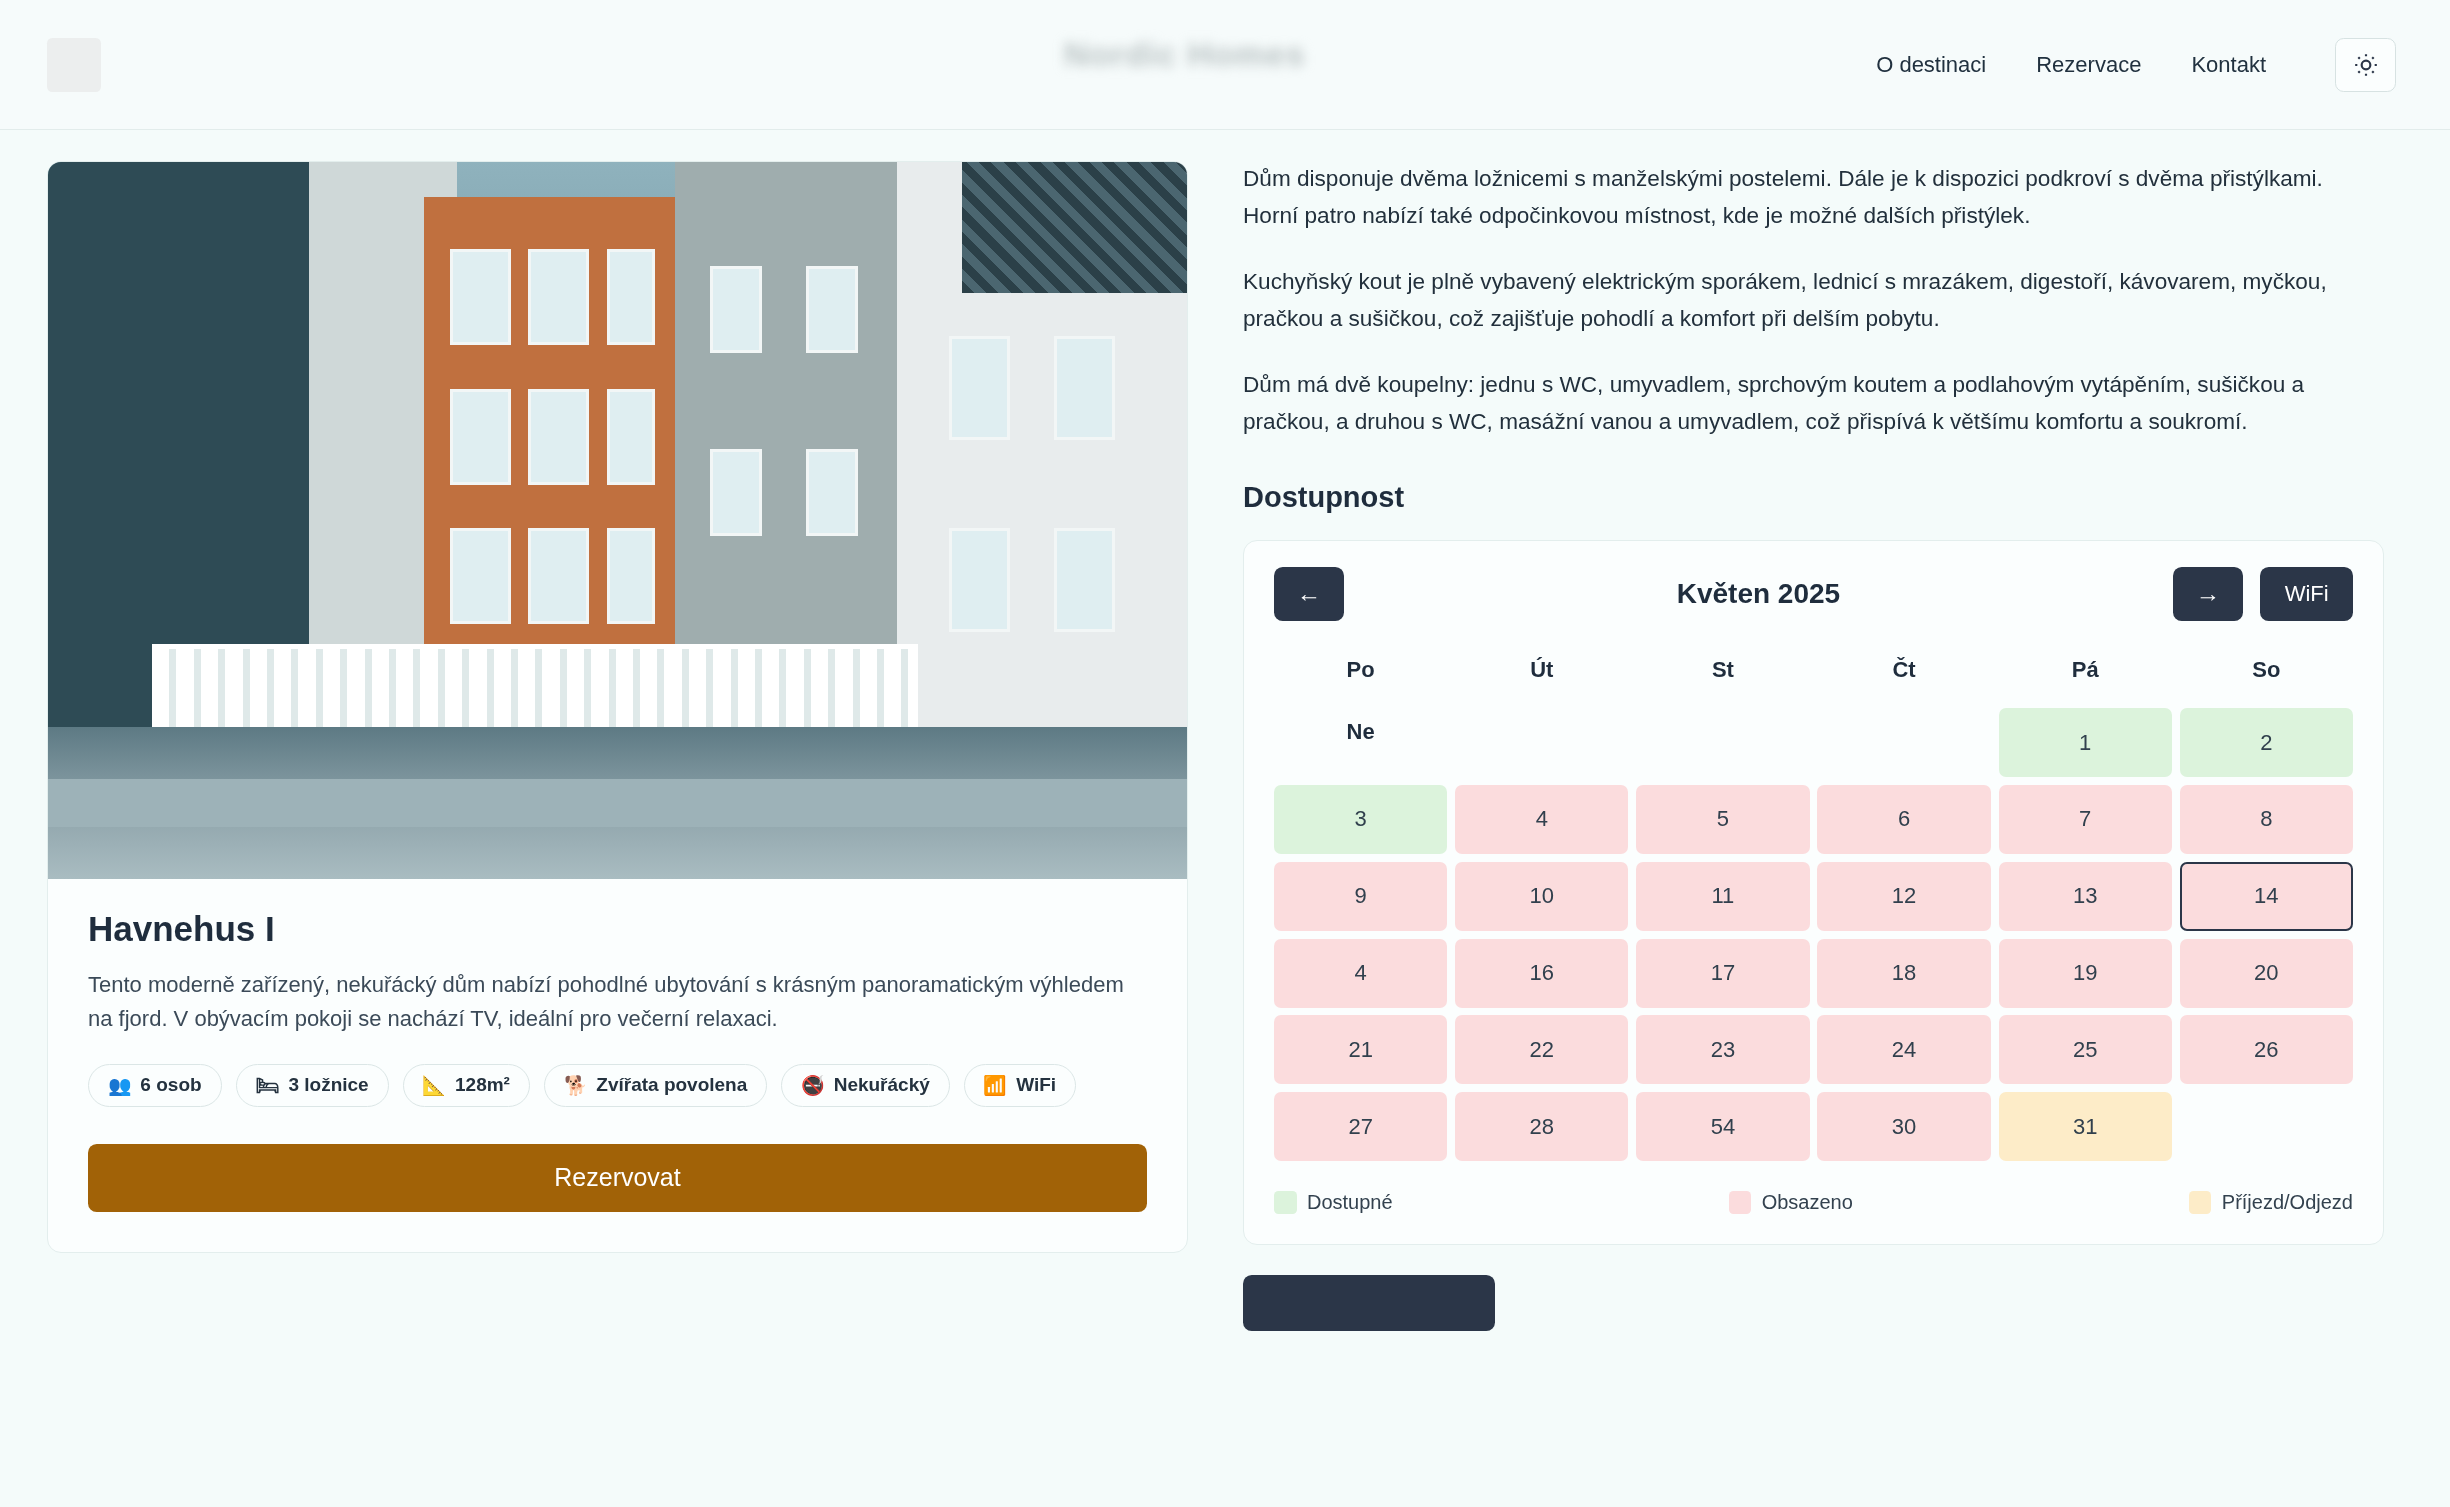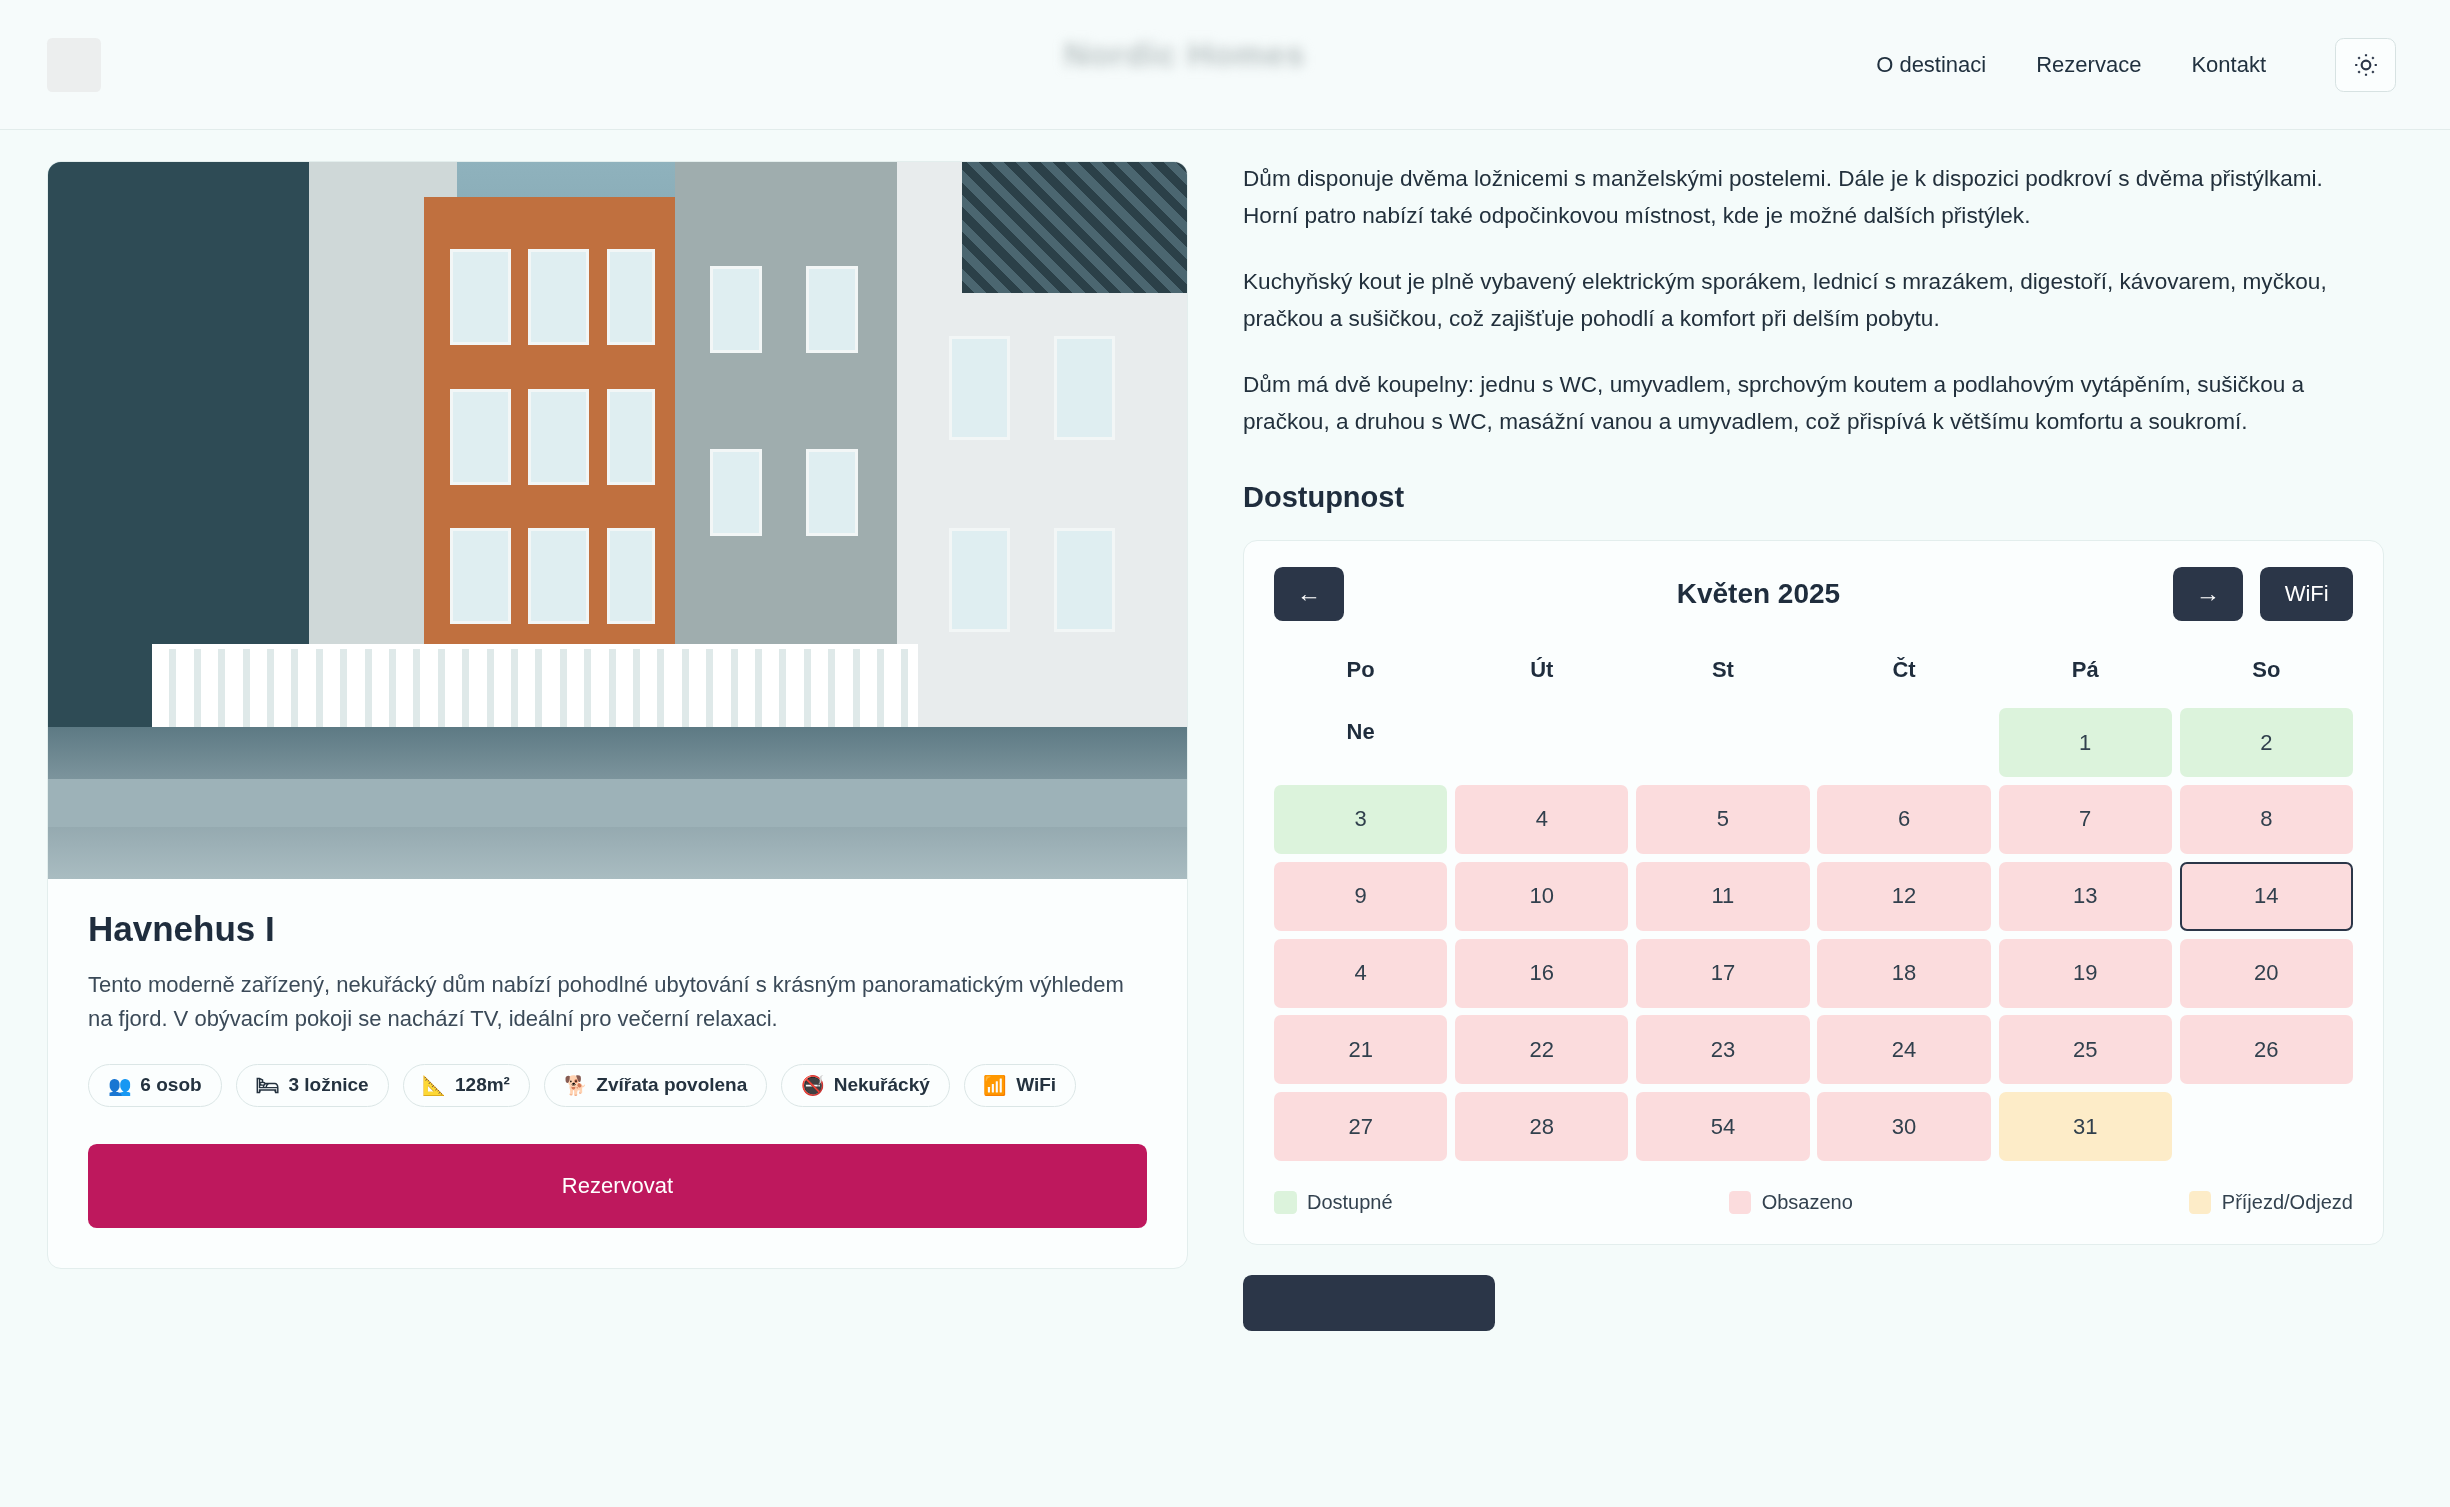--- a/index.html
+++ b/index.html
@@ -128,26 +128,26 @@
     font-weight: bold;
     color: #24323f;
     display: flex;
     align-items: center;
     gap: 8.7px;
     white-space: nowrap;
   }
   .book-btn {
     margin-top: 37px;
     width: 100%;
-    height: 84px;
+    height: 68px;
     border: none;
     border-radius: 8.7px;
-    background: #be185d;
+    background: #a16207;
     color: #ffffff;
-    font-size: 22px;
+    font-size: 25px;
     cursor: pointer;
   }
 
   
   .para {
     font-size: 22.6px;
     line-height: 1.62;
     color: #22303c;
     margin-bottom: 30px;
   }

